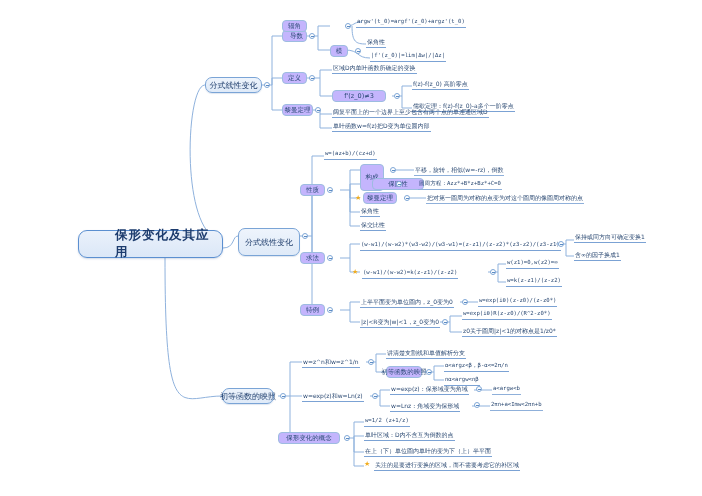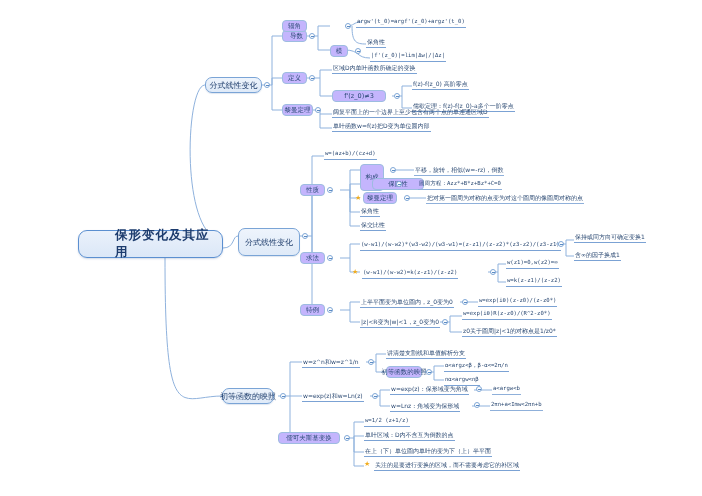--- a/index.html
+++ b/index.html
@@ -306,21 +306,21 @@
   <div class="tog" style="left:372px;top:393px;"></div>
   <div class="leaf" style="left:390px;top:384px;">w=exp(z)：保形域变为角域</div>
   <div class="tog" style="left:476px;top:386px;"></div>
   <div class="leaf plain mono" style="left:492px;top:384px;">a&lt;argw&lt;b</div>
 
   <div class="leaf" style="left:390px;top:401px;">w=Lnz：角域变为保形域</div>
   <div class="tog" style="left:474px;top:402px;"></div>
   <div class="leaf plain mono" style="left:490px;top:400px;">2πn+a&lt;Imw&lt;2πn+b</div>
 
   <div class="n2" style="left:278px;top:432px;width:62px;height:12px;">
-    <span>儒可夫斯基变换</span>
+    <span>保形变化的概念</span>
   </div>
   <div class="tog" style="left:344px;top:435px;"></div>
   <div class="leaf mono" style="left:364px;top:416px;">w=1/2 (z+1/z)</div>
   <div class="leaf" style="left:364px;top:430px;">单叶区域：D内不含互为倒数的点</div>
   <div class="leaf" style="left:364px;top:446px;">在上（下）单位圆内单叶的变为下（上）半平面</div>
   <div class="star" style="left:364px;top:461px;">★</div>
   <div class="leaf" style="left:374px;top:460px;">关注的是要进行变换的区域，而不需要考虑它的补区域</div>
 
 </div>
 

